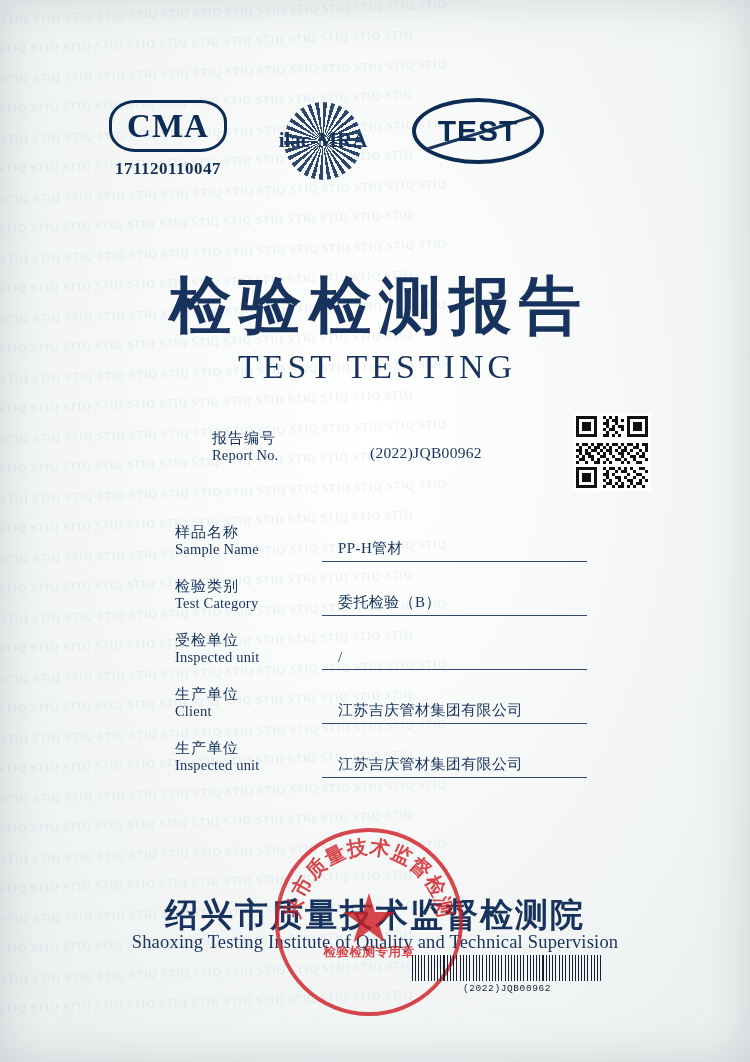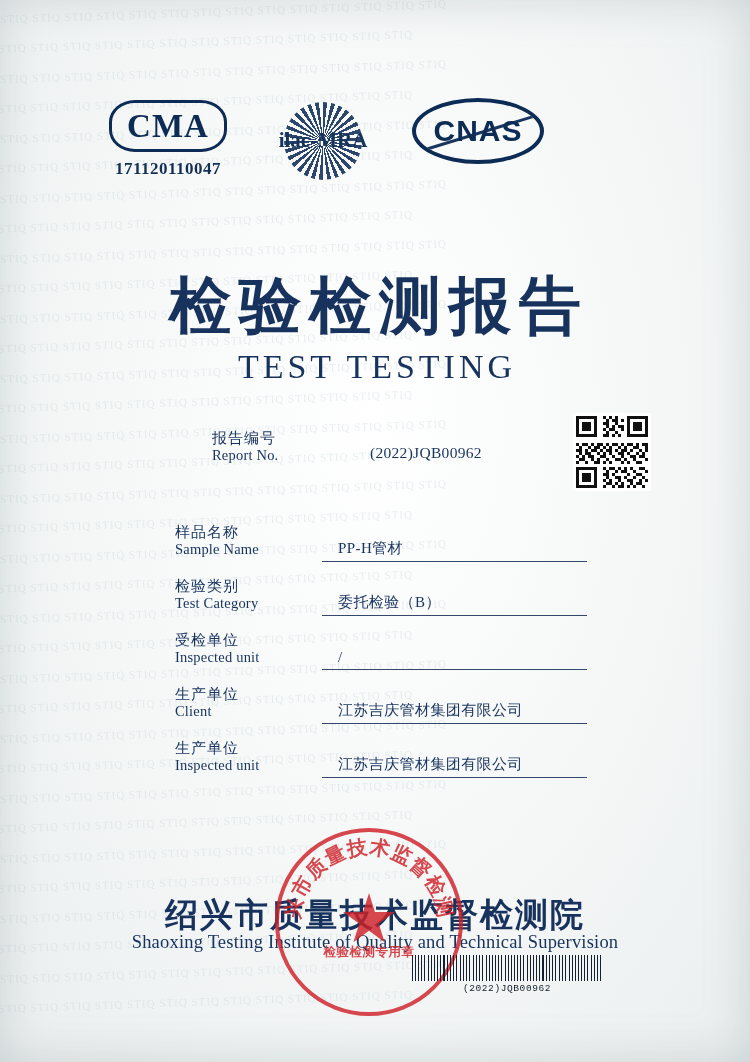--- a/index.html
+++ b/index.html
@@ -426,21 +426,21 @@
       <div id="cma-mark">CMA</div>
       <div id="cma-number">171120110047</div>
     </div>
 
     <div id="ilac-block">
       <div id="ilac-circle"></div>
       <div id="ilac-text">ilac-MRA</div>
     </div>
 
     <div id="cnas-block">
-      <div id="cnas-ellipse">CNAS</div>
+      <div id="cnas-ellipse">TEST</div>
     </div>
 
   </div>
 
   <div id="title-cn">检验检测报告</div>
   <div id="title-en">TEST   TESTING</div>
 
   <div id="qr-code">
     <svg width="78" height="78" viewBox="0 0 26 26" shape-rendering="crispEdges" aria-hidden="true">
       <rect width="26" height="26" fill="#ffffff"></rect>

